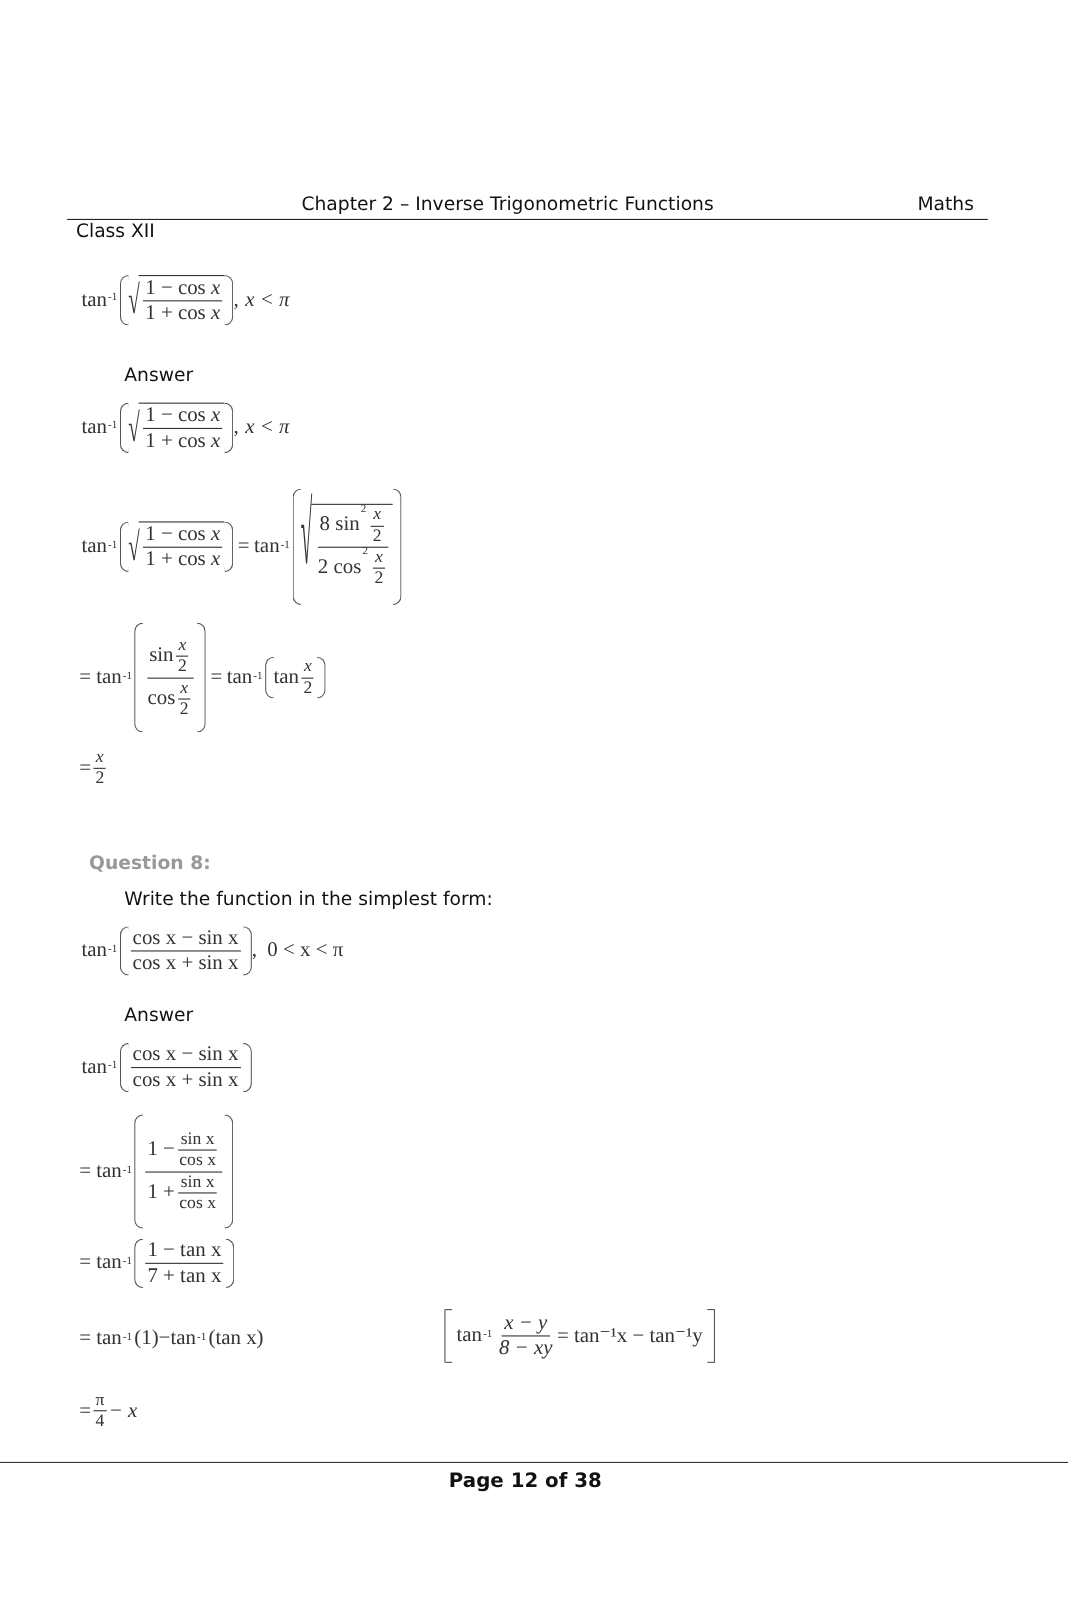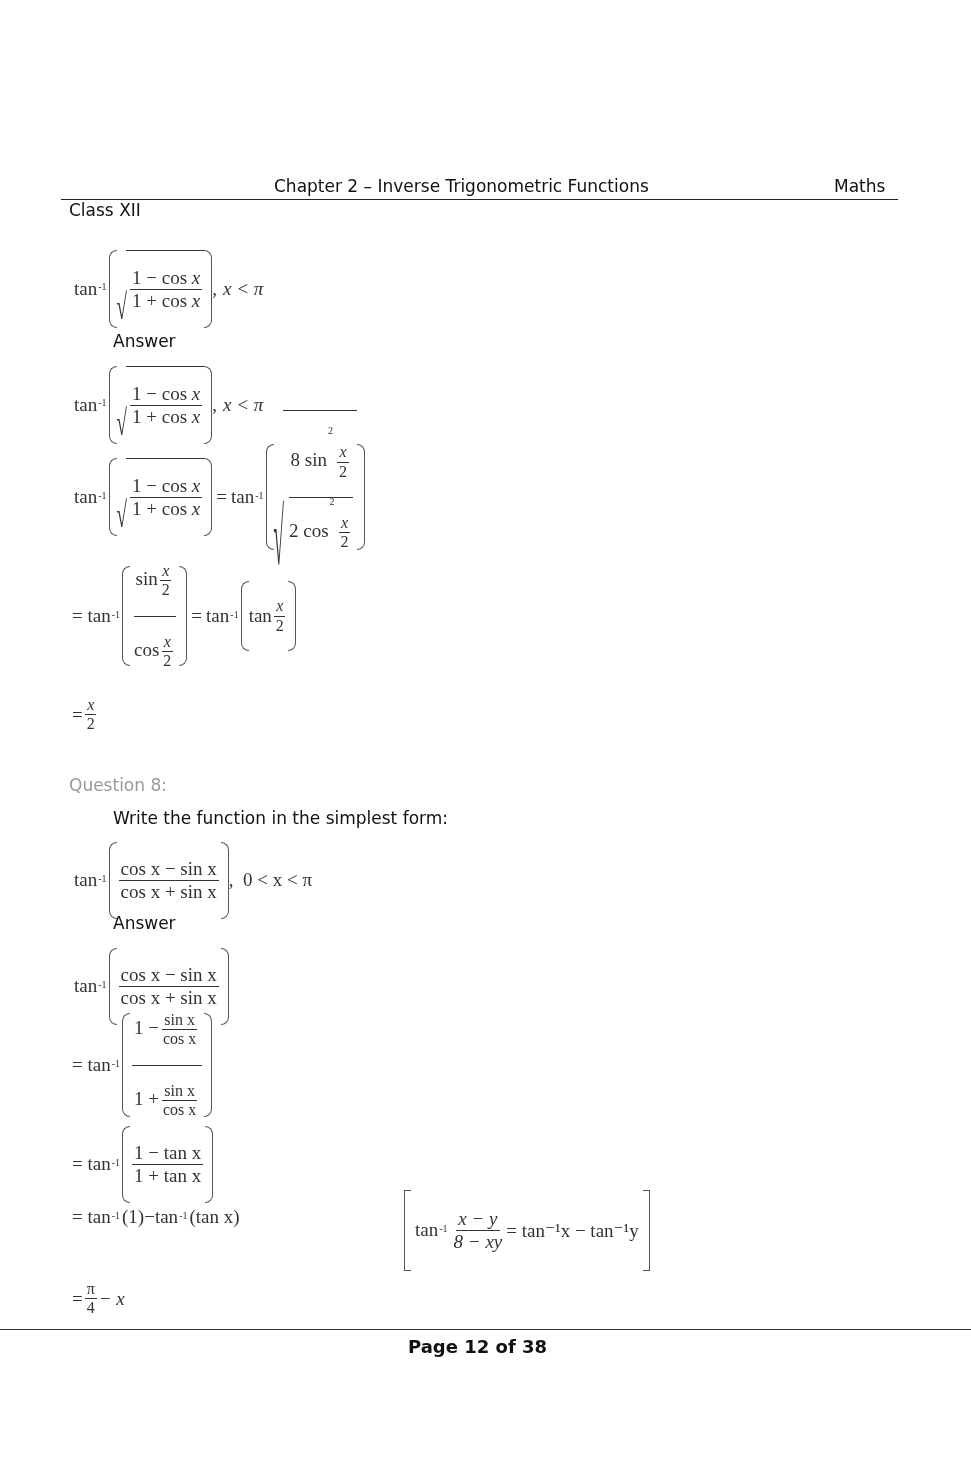--- a/index.html
+++ b/index.html
@@ -4,26 +4,26 @@
 <style>
   html,body{margin:0;padding:0;background:#fff;}
   body{width:971px;height:1463px;position:relative;overflow:hidden;color:#111;}
   .sans{font-family:"DejaVu Sans","Liberation Sans",sans-serif;}
   .ser{font-family:"Liberation Serif","DejaVu Serif",serif;color:#333;}
   .abs{position:absolute;}
   .hdr{top:176px;font-size:17px;}
   .hrule{position:absolute;left:61px;width:837px;top:199px;border-top:1.5px solid #222;}
   .frule{position:absolute;left:0;width:971px;top:1329px;border-top:1.5px solid #333;}
   .txt{font-size:17px;margin-left:44px;}
-  .q{font-weight:normal;color:#999;font-size:17px;}
+  .q{font-weight:bold;color:#999;font-size:17px;margin-left:12px;}
   .eq{font-size:19px;display:flex;align-items:center;white-space:nowrap;}
   .fn{font-family:"Liberation Serif",serif;}
   sup.m1{font-size:10px;vertical-align:top;position:relative;top:-2px;margin-left:1px;margin-right:2px;}
   .it{font-style:italic;}
-  .frac{display:inline-flex;flex-direction:column;align-items:center;vertical-align:middle;margin:16px 2px;}
+  .frac{display:inline-flex;flex-direction:column;align-items:center;vertical-align:middle;margin:0 2px;}
   .frac>.num{border-bottom:1px solid #333;padding:0 2px;line-height:1.15;text-align:center;}
   .frac>.den{padding:0 2px;line-height:1.15;text-align:center;}
   .paren{display:inline-flex;align-items:center;position:relative;padding:0 8px;}
   .paren::before,.paren::after{content:"";position:absolute;top:0;bottom:0;width:7px;border:1.3px solid #555;}
   .paren::before{left:0;border-right:none;border-radius:8px 0 0 8px;}
   .paren::after{right:0;border-left:none;border-radius:0 8px 8px 0;}
   .sqrt{display:inline-flex;align-items:stretch;}
   .sqrt .rad{font-size:1.0em;display:flex;align-items:flex-end;transform:scaleY(1.9);transform-origin:bottom;margin-right:-1px;}
   .sqrt .body{border-top:1.3px solid #333;padding-left:2px;}
   .brk{display:inline-flex;align-items:center;padding:2px 10px;border:1.3px solid #555;border-top:none;border-bottom:none;position:relative;}
@@ -182,21 +182,21 @@
           </span></span>
       </span>
     </span>
 </div>
 
 <div class="abs eq ser" style="left:72px;top:1126px;">
   <span>=</span>&nbsp;<span>tan</span><sup class="m1">-1</sup>
   <span class="paren">
       <span class="frac">
         <span class="num">1 − tan x</span>
-        <span class="den">1 + tan x</span>
+        <span class="den">7 + tan x</span>
       </span>
     </span>
 </div>
 
 <div class="abs eq ser" style="left:72px;top:1206px;">
   <span>=</span>&nbsp;<span>tan</span><sup class="m1">-1</sup>(<span>1</span>)<span> − </span><span>tan</span><sup class="m1">-1</sup>(<span>tan x</span>)
 </div>
 
 <div class="abs eq ser" style="left:404px;top:1190px;">
   <span class="brk">

